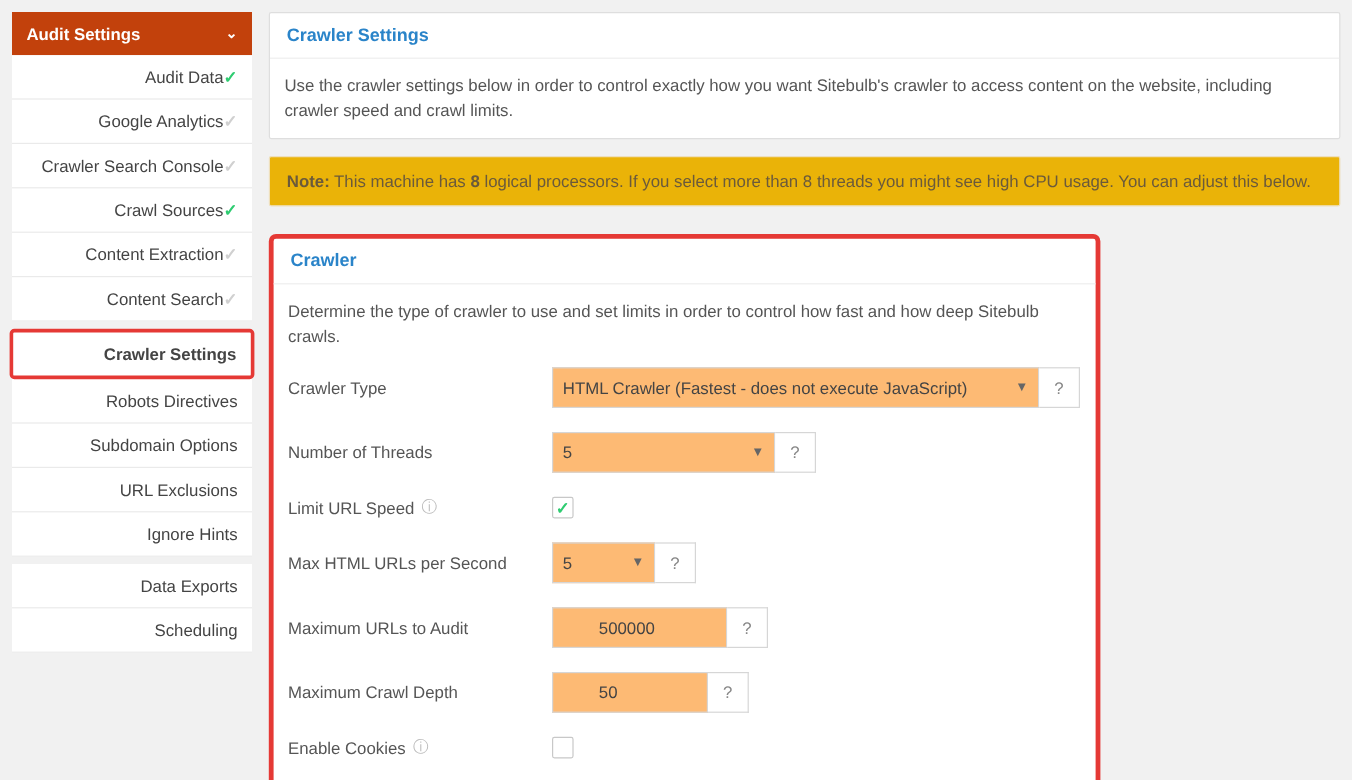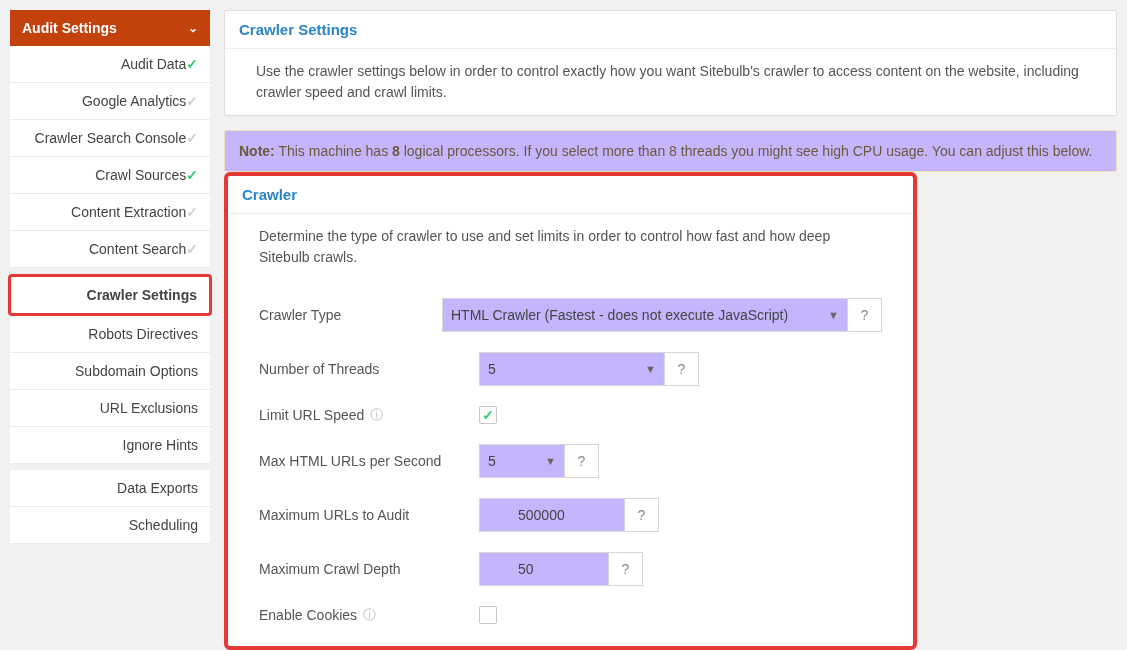--- a/index.html
+++ b/index.html
@@ -62,33 +62,33 @@
     background: #fff;
     border: 1px solid #dedede;
     border-radius: 2px;
     margin-bottom: 14px;
   }
   .card .card-head {
     padding: 10px 14px;
     border-bottom: 1px solid #eee;
   }
   .card .card-body {
-    padding: 12px 31px;
+    padding: 12px 12px;
   }
   .title-blue {
     color: #2a84c9;
     font-weight: 700;
     font-size: 15px;
   }
   .note-box {
-    background: #c4b5fd;
+    background: #eab308;
     border: 1px solid #eedfbc;
     border-radius: 2px;
     padding: 12px 14px;
-    margin-bottom: 0;
+    margin-bottom: 23px;
     color: #6b5a3b;
   }
   .note-box b { color: #6b5a3b; }
   .highlighted {
     border: 4px solid #e53935;
     border-radius: 6px;
     width: 693px;
   }
   .highlighted.card { border-color: #e53935; }
   .form-row {
@@ -103,21 +103,21 @@
     align-items: center;
     gap: 6px;
   }
   .form-control {
     display: flex;
     align-items: center;
     gap: 0;
   }
   .select, .text-input {
     border: 1px solid #d6d6d6;
-    background: #c4b5fd;
+    background: #fdba74;
     height: 34px;
     padding: 0 8px;
     display: flex;
     align-items: center;
     justify-content: space-between;
     font-size: 14px;
     color: #444;
   }
   .select { cursor: pointer; }
   .select .caret-down { color: #666; font-size: 11px; margin-left: 10px; }
@@ -248,21 +248,21 @@
 
     <div class="note-box">
       <b>Note:</b><span> This machine has </span><b>8</b><span> logical processors. If you select more than 8 threads you might see high CPU usage. You can adjust this below.</span>
     </div>
 
     <div class="card highlighted">
       <div class="card-head">
         <span class="title-blue">Crawler</span>
       </div>
       <div class="card-body">
-        <div class="desc-text" style="margin-bottom:20px">Determine the type of crawler to use and set limits in order to control how fast and how deep Sitebulb crawls.</div>
+        <div class="desc-text" style="margin-bottom:5px">Determine the type of crawler to use and set limits in order to control how fast and how deep Sitebulb crawls.</div>
 
         <div class="form-row">
           <div class="form-label">Crawler Type</div>
           <div class="form-control">
             <div class="select" style="width:406px">
               <span>HTML Crawler (Fastest - does not execute JavaScript)</span>
               <span class="caret-down">▼</span>
             </div>
             <div class="help-btn">
               <span>?</span>

